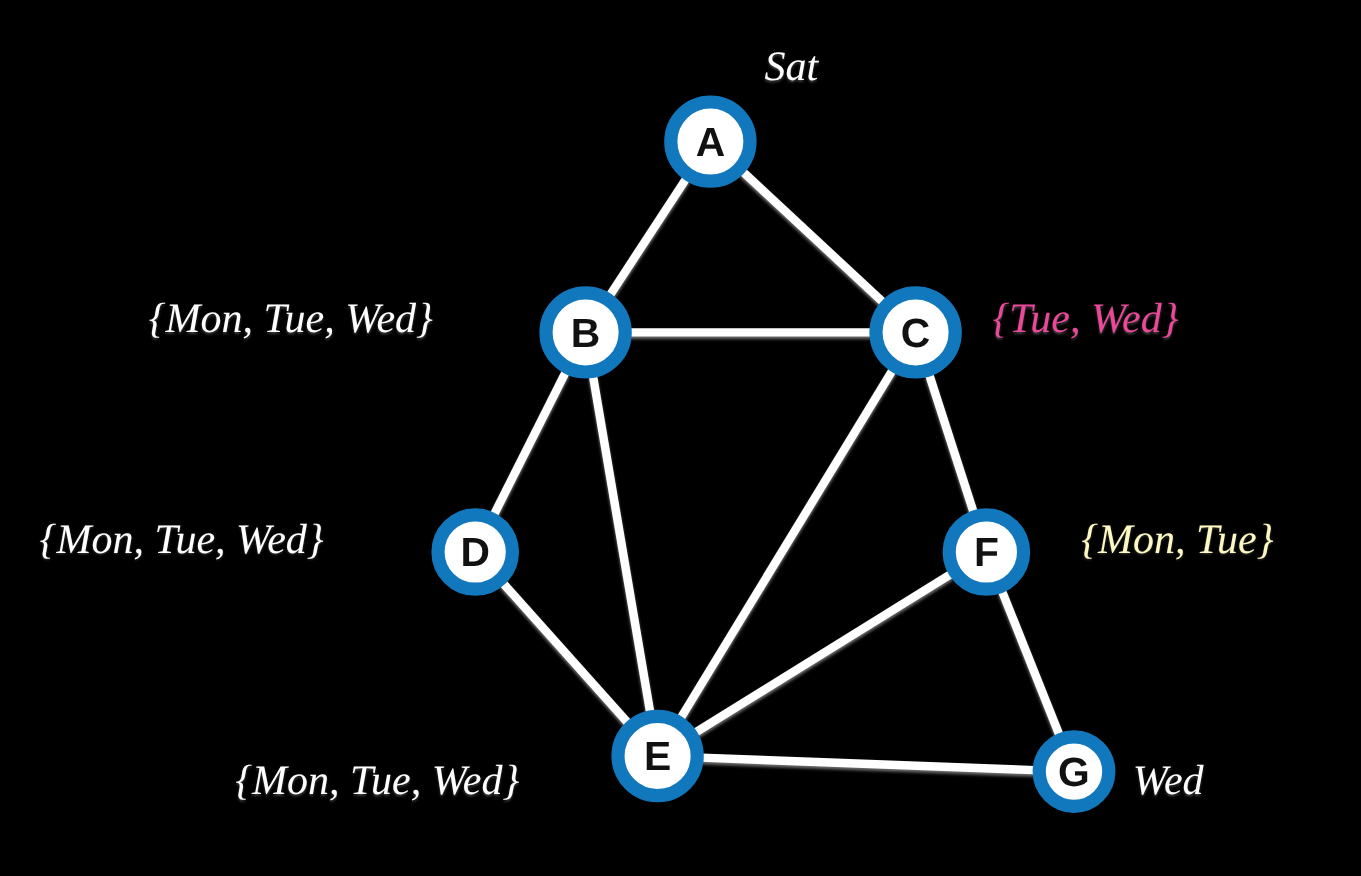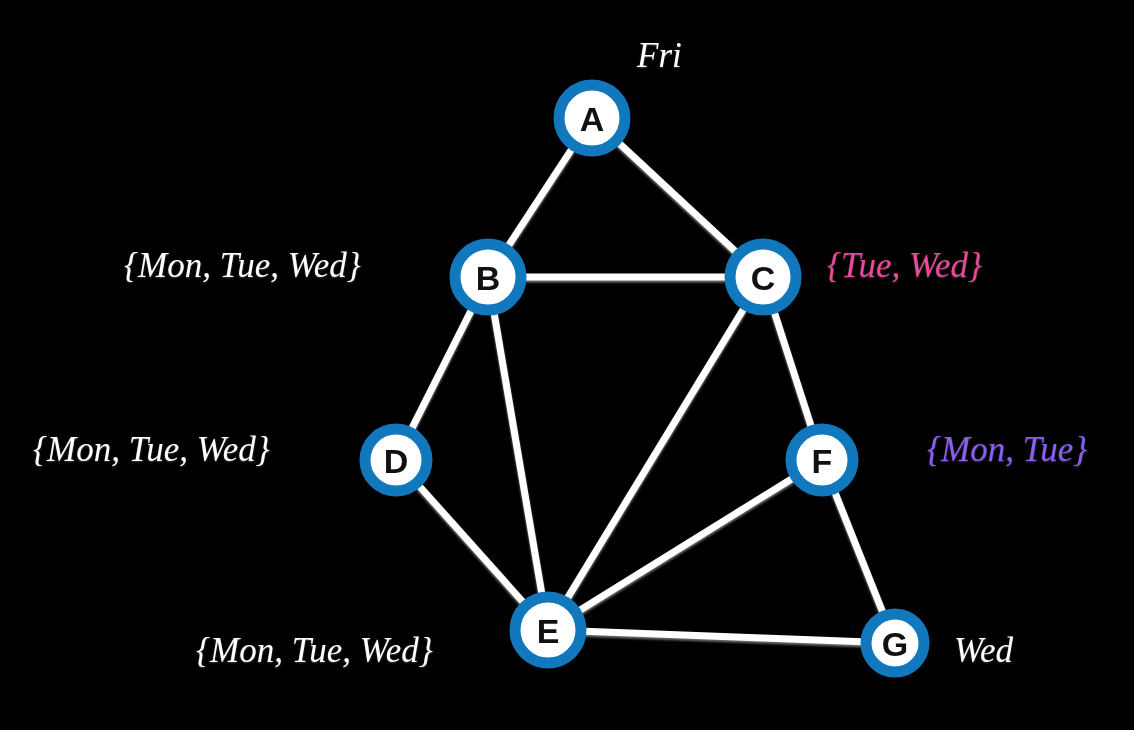--- a/index.html
+++ b/index.html
@@ -103,21 +103,21 @@
           <circle cx="822" cy="460" r="31" class="node-ring" fill="#ffffff" stroke="#1278be" stroke-width="11"></circle>
           <text x="822" y="461" class="node-letter" fill="#111111" font-size="33px">F</text>
         </g>
         <g>
           <circle cx="895" cy="643" r="29" class="node-ring" fill="#ffffff" stroke="#1278be" stroke-width="11"></circle>
           <text x="895" y="644" class="node-letter" fill="#111111" font-size="30px">G</text>
         </g>
       </g>
   </svg>
   <div id="labels-layer">
-      <div class="domain-label" style="left: 637px; top: 38px; color: rgb(255, 255, 255);">Fri</div>
+      <div class="domain-label" style="left: 637px; top: 38px; color: rgb(255, 255, 255);">Sat</div>
       <div class="domain-label" style="left: 124px; top: 248px; color: rgb(255, 255, 255);">{Mon, Tue, Wed}</div>
       <div class="domain-label" style="left: 827px; top: 248px; color: #ec4899;">{Tue, Wed}</div>
       <div class="domain-label" style="left: 33px; top: 432px; color: rgb(255, 255, 255);">{Mon, Tue, Wed}</div>
-      <div class="domain-label" style="left: 927px; top: 432px; color: #8b5cf6;">{Mon, Tue}</div>
+      <div class="domain-label" style="left: 901px; top: 432px; color: #fef9c3;">{Mon, Tue}</div>
       <div class="domain-label" style="left: 196px; top: 633px; color: rgb(255, 255, 255);">{Mon, Tue, Wed}</div>
-      <div class="domain-label" style="left: 944px; top: 633px; color: rgb(255, 255, 255); margin-left: 10px;">Wed</div>
+      <div class="domain-label" style="left: 944px; top: 633px; color: rgb(255, 255, 255);">Wed</div>
     </div>
 </div>
 
 </body></html>

